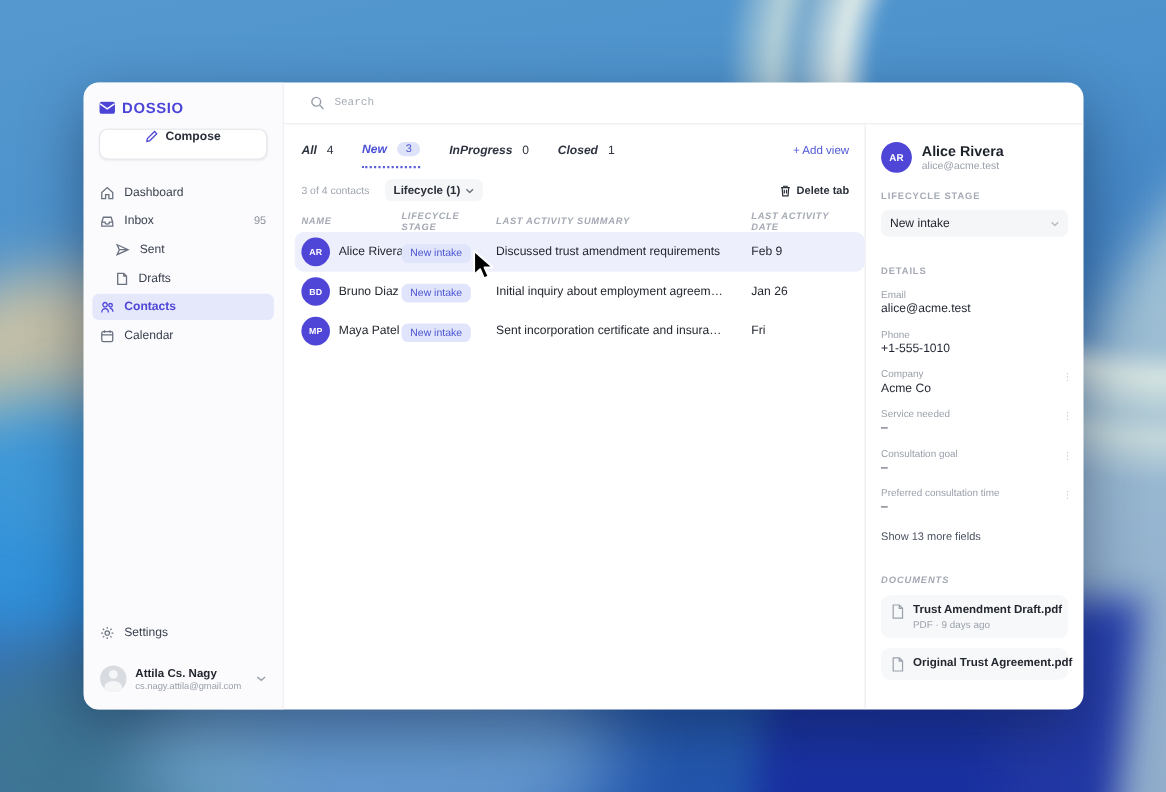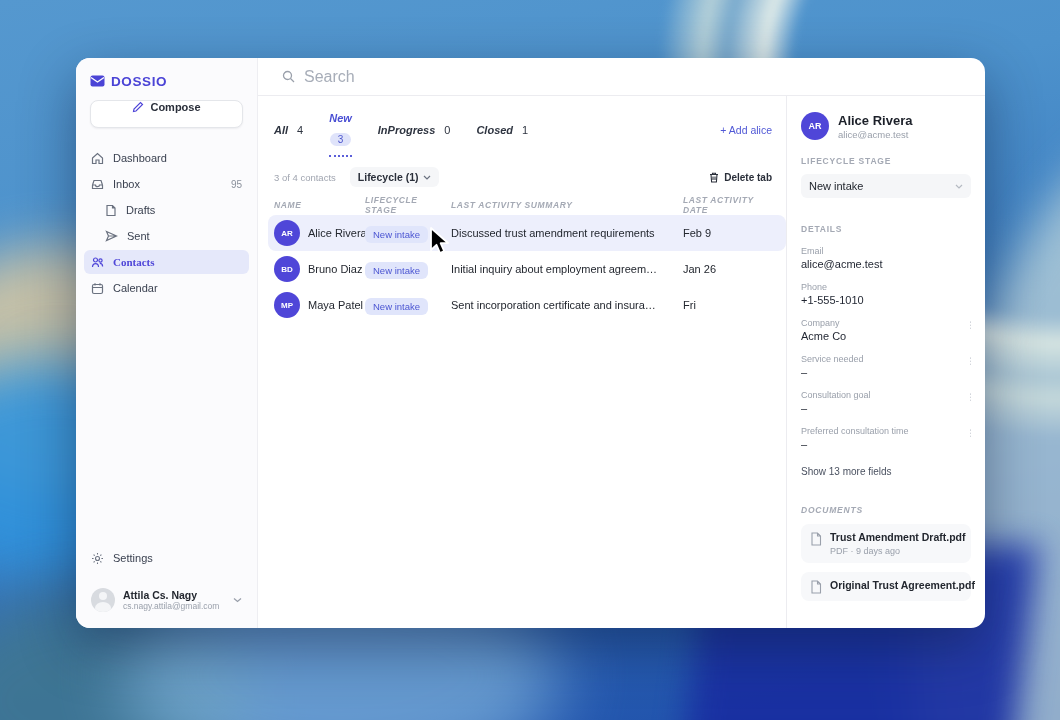--- a/index.html
+++ b/index.html
@@ -20,70 +20,70 @@
     background:#2f93dd; filter:blur(28px); opacity:.9; }
   .wp-teal { left:-70px; top:590px; width:320px; height:220px; border-radius:50%;
     background:#41788f; filter:blur(30px); opacity:.85; }
   .wp-haze { left:120px; top:560px; width:440px; height:230px; border-radius:50%;
     background:#7fb3dc; filter:blur(34px); opacity:.7; }
   .wp-navy { left:690px; top:545px; width:330px; height:300px;
     background:linear-gradient(180deg,#2038ac,#132699); transform:skewX(-7deg);
     filter:blur(16px); opacity:.92; }
 
   
-  .window { position:absolute; left:76px; top:58px; width:909px; height:570px;
+  .window { position:absolute; left:76px; top:75px; width:909px; height:570px;
     background:#fff; border-radius:14px; box-shadow:0 20px 55px rgba(8,22,55,.45);
     display:flex; overflow:hidden; }
 
   
   .sidebar { width:182px; min-width:182px; background:#fbfbfd; border-right:1px solid #eeeef2;
     display:flex; flex-direction:column; padding:12px 0 10px; }
   .logo-row { display:flex; align-items:center; gap:6px; padding:0 14px; height:22px; }
   .logo-text { font-size:13.5px; font-weight:800; color:#4b44d6; letter-spacing:.6px; }
   .compose-btn { margin:8px 14px 14px; height:28px; background:#fff; border:1px solid #e4e6ea;
     border-radius:8px; box-shadow:0 1px 2px rgba(15,20,40,.06); display:flex; align-items:flex-start;
     justify-content:center; gap:6px; font-size:11px; font-weight:700; color:#2a2f3a; cursor:pointer; }
   .nav { display:flex; flex-direction:column; gap:2px; padding:4px 8px 0; }
   .nav-item { display:flex; align-items:center; gap:9px; height:24px; padding:0 7px;
     border-radius:6px; font-size:11px; color:#3a4150; cursor:pointer; }
   .nav-item .nav-label { flex:1; }
   .nav-item.indent { padding-left:21px; }
-  .nav-item.active { background:#e5e8fa; color:#4f46d8; font-weight:700;font-family:Liberation Serif, serif; }
+  .nav-item.active { background:#e5e8fa; color:#4f46d8; font-weight:700; }
   .nav-item.active svg { stroke:#4f46d8; }
   .nav-badge { font-size:10px; color:#8a909c; }
   .sb-spacer { flex:1; }
   .settings-row { display:flex; align-items:center; gap:9px; padding:0 15px; height:24px;
     font-size:11px; color:#3a4150; cursor:pointer; }
   .user-row { display:flex; align-items:center; gap:8px; margin:12px 10px 0; padding:6px 5px;
     border-radius:8px; cursor:pointer; }
   .user-avatar { width:24px; height:24px; border-radius:50%; background:#d8dbe0; position:relative; overflow:hidden; }
   .user-avatar::before { content:""; position:absolute; left:8px; top:4px; width:8px; height:8px;
     border-radius:50%; background:#f4f5f7; }
   .user-avatar::after { content:""; position:absolute; left:4px; top:14px; width:16px; height:12px;
     border-radius:50%; background:#f4f5f7; }
   .user-meta { flex:1; min-width:0; }
   .user-name { font-size:10.5px; font-weight:700; color:#23272f; white-space:nowrap; }
   .user-email { font-size:8.5px; color:#9aa0ab; white-space:nowrap; }
 
   
   .main-col { flex:1; display:flex; flex-direction:column; min-width:0; }
   .searchbar { height:38px; border-bottom:1px solid #ececf0; display:flex; align-items:center;
     gap:9px; padding:0 24px; }
-  .search-input { border:none; outline:none; flex:1; font-size:16px; color:#2a2f3a;
-    font-family:Liberation Sans, sans-serif; background:transparent; }
+  .search-input { border:none; outline:none; flex:1; font-size:10px; color:#2a2f3a;
+    font-family:Liberation Mono, monospace; background:transparent; }
   .search-input::placeholder { color:#a7adb8; }
   .content-row { flex:1; display:flex; min-height:0; }
 
   .list-area { flex:1; min-width:0; padding:0 0 0 10px; display:flex; flex-direction:column; }
   .tabs-row { display:flex; align-items:center; padding:16px 14px 0 6px; }
   .tab { display:flex; align-items:center; gap:9px; margin-right:26px; padding-bottom:9px;
     font-size:11px; color:#2e3440; cursor:pointer; }
   .tab .t-label { font-weight:600;font-style:italic; }
   .tab .t-count { color:#2e3440; }
-  .tab.active { color:#4b50d4; border-bottom:2px dotted #5b5fd9;flex-direction:column; }
+  .tab.active { color:#4b50d4; border-bottom:2px dotted #5b5fd9; }
   .tab.active .t-count { background:#dfe3fa; color:#4d56cc; border-radius:9px; padding:1px 8px; font-size:10px; }
   .add-view { margin-left:auto; font-size:10.5px; color:#5058d6; cursor:pointer; padding-bottom:9px; }
 
   .filter-row { display:flex; align-items:center; padding:10px 14px 8px 6px; }
   .filter-summary { font-size:9.5px; color:#a0a5b0; margin-right:14px; }
   .lifecycle-filter { display:flex; align-items:center; gap:4px; font-size:10.5px; font-weight:700;
     color:#2a2f3a; cursor:pointer; background:#f5f6f8; border-radius:6px; padding:4px 8px; }
   .delete-tab { margin-left:auto; display:flex; align-items:center; gap:5px; font-size:10px;
     font-weight:600; color:#2a2f3a; cursor:pointer; }
 
@@ -185,33 +185,33 @@
           <span>
             <svg width="13" height="13" viewBox="0 0 13 13" fill="none" stroke="#6b7280" stroke-width="1.2">
                 <path d="M1.5 7 L1.5 10.5 H11.5 V7 M1.5 7 L3 2.5 H10 L11.5 7 M1.5 7 H4.5 C4.5 8 5.3 8.7 6.5 8.7 C7.7 8.7 8.5 8 8.5 7 H11.5"></path>
               </svg>
           </span>
           <span class="nav-label">Inbox</span>
           <span class="nav-badge">95</span>
         </div>
         <div class="nav-item indent">
           <span>
+            <svg width="13" height="12" viewBox="0 0 13 12" fill="none" stroke="#6b7280" stroke-width="1.2">
+                <path d="M1.5 1.5 L11.5 6 L1.5 10.5 L3.5 6 Z M3.5 6 H11.5"></path>
+              </svg>
+          </span>
+          <span class="nav-label">Sent</span>
+        </div>
+        <div class="nav-item indent">
+          <span>
             <svg width="12" height="13" viewBox="0 0 12 13" fill="none" stroke="#6b7280" stroke-width="1.2">
                 <path d="M2 1.5 H7.5 L10 4 V11.5 H2 Z M7.5 1.5 V4 H10"></path>
               </svg>
           </span>
           <span class="nav-label">Drafts</span>
-        </div>
-        <div class="nav-item indent">
-          <span>
-            <svg width="13" height="12" viewBox="0 0 13 12" fill="none" stroke="#6b7280" stroke-width="1.2">
-                <path d="M1.5 1.5 L11.5 6 L1.5 10.5 L3.5 6 Z M3.5 6 H11.5"></path>
-              </svg>
-          </span>
-          <span class="nav-label">Sent</span>
         </div>
         <div class="nav-item active">
           <span>
             <svg width="13" height="13" viewBox="0 0 13 13" fill="none" stroke="#4f46d8" stroke-width="1.2">
                 <circle cx="4.5" cy="4" r="2"></circle>
                 <path d="M1.5 11 C1.5 8.8 2.8 7.6 4.5 7.6 C6.2 7.6 7.5 8.8 7.5 11"></path>
                 <circle cx="9.5" cy="4.5" r="1.6"></circle>
                 <path d="M8.8 7.4 C10.6 7.4 11.6 8.6 11.6 10.4"></path>
               </svg>
           </span>
@@ -280,21 +280,21 @@
               <span class="t-count">3</span>
             </div>
             <div class="tab">
               <span class="t-label">InProgress</span>
               <span class="t-count">0</span>
             </div>
             <div class="tab">
               <span class="t-label">Closed</span>
               <span class="t-count">1</span>
             </div>
-            <span class="add-view">+ Add alice</span>
+            <span class="add-view">+ Add view</span>
           </div>
 
           <div class="filter-row">
             <span class="filter-summary">3 of 4 contacts</span>
             <div class="lifecycle-filter">
               <span>Lifecycle (1)</span>
               <span>
                 <svg width="8" height="5" viewBox="0 0 8 5" fill="none" stroke="#6b7280" stroke-width="1.2">
                     <path d="M1 1 L4 4 L7 1"></path>
                   </svg>

